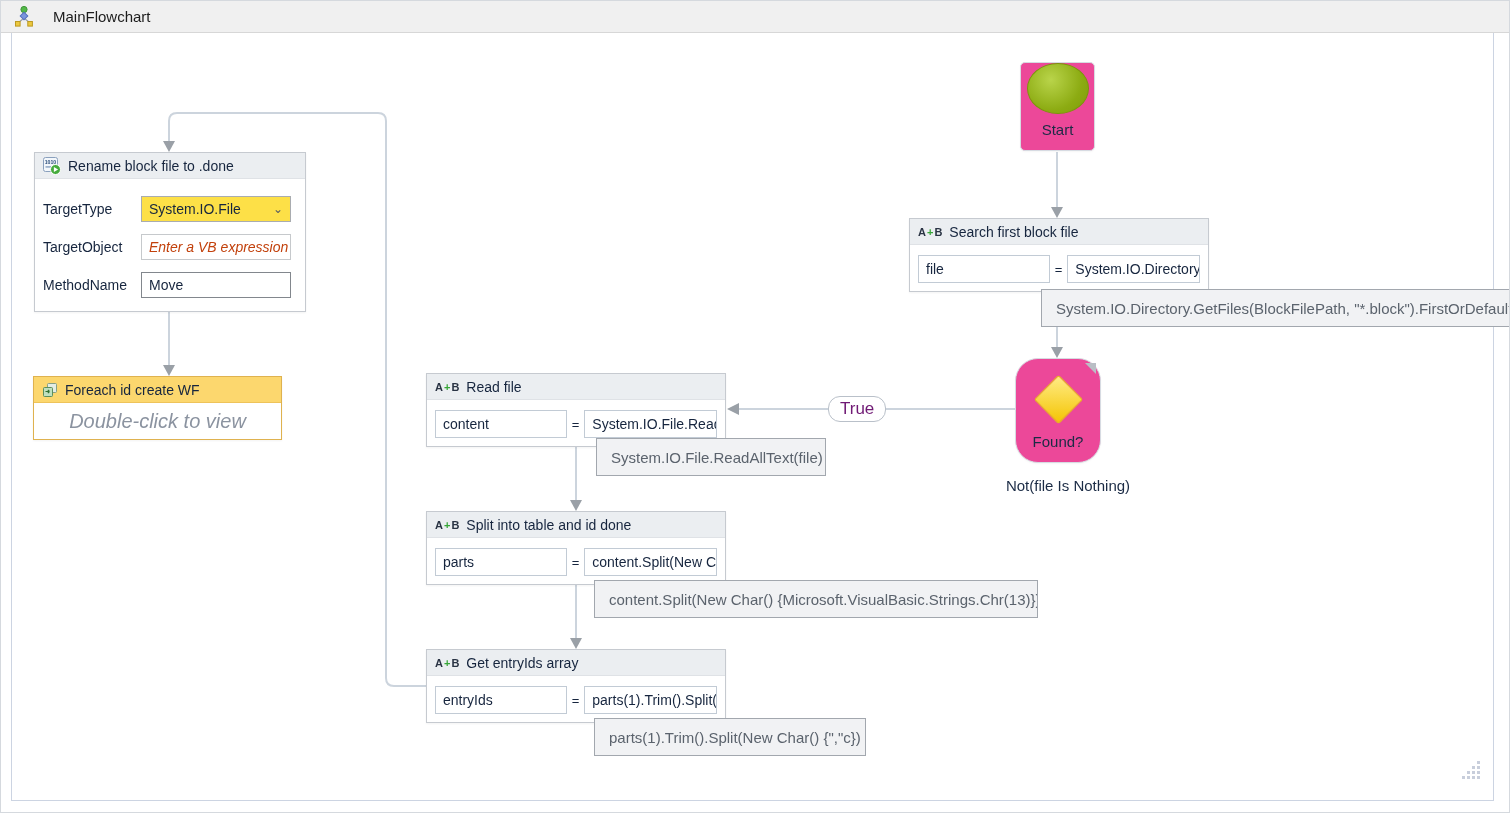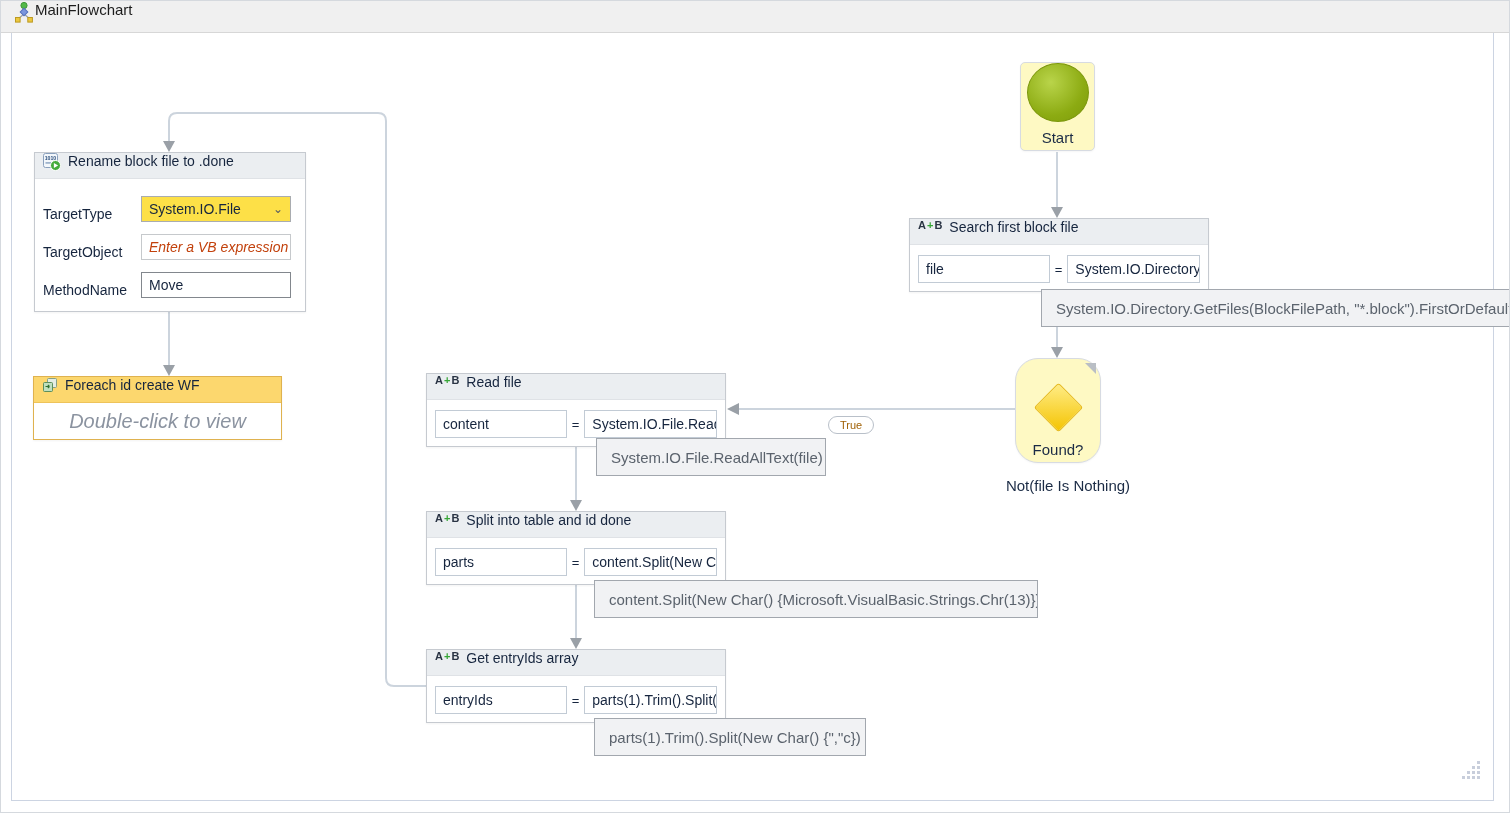--- a/index.html
+++ b/index.html
@@ -6,53 +6,53 @@
   body { background:#fff; }
   .root {
     position:relative; width:1510px; height:813px; overflow:hidden;
     background:#fff; border:1px solid #d5d9de;
     font-family:"Liberation Sans", sans-serif;
   }
   
   .titlebar {
     position:absolute; left:0; top:0; width:100%; height:32px;
     background:#f0f0f0; border-bottom:1px solid #d7d7d7;
-    display:flex; gap:0; padding:0 12px; z-index:60;
+    display:flex; align-items:center; gap:18px; padding:0 12px; z-index:60;
   }
   .titlebar-title { font-size:15px; color:#1c1c1c; }
   
   .canvas {
     position:absolute; left:10px; top:32px; width:1483px; height:768px;
     background:#fff; border:1px solid #ccd4e2; border-top:none; z-index:0;
   }
   .connectors { position:absolute; left:0; top:0; width:1510px; height:813px; z-index:1; pointer-events:none; }
   
   .act {
     position:absolute; background:#fff; border:1px solid #c6cad0; z-index:2;
     box-shadow:0 1px 2px rgba(0,0,0,0.05);
   }
   .act-hd {
-    height:26px; background:#ebeef1; display:flex; align-items:flex-start;
+    height:26px; background:#ebeef1; display:flex; align-items:center;
     gap:7px; padding:0 8px; border-bottom:1px solid #dfe2e6; white-space:nowrap;
   }
   .act-title { font-size:14px; color:#16253e; }
   .aplusb { font-size:11px; font-weight:bold; color:#2a3444; display:flex; align-items:center; }
   .aplusb .plus { color:#37a637; font-weight:bold; margin:0 1px; }
   .assign-body { display:flex; align-items:center; padding:10px 8px 0; }
   .vbox,.ebox {
     height:28px; border:1px solid #c2cbd5; background:#fff; font-size:14px;
     color:#16253e; display:flex; align-items:center; padding:0 7px;
     white-space:nowrap; overflow:hidden;
   }
   .vbox { width:132px; }
   .ebox { width:133px; }
   .eq { font-size:13px; color:#16253e; margin:0 5px; }
   
   .form-body { padding:17px 8px 0; }
-  .form-row { display:flex; align-items:flex-end; margin-bottom:12px; }
+  .form-row { display:flex; align-items:center; margin-bottom:12px; }
   .form-label { width:98px; font-size:14px; color:#16253e; }
   .dropdown {
     width:150px; height:26px; border:1px solid #a9acb0; background:#fde047;
     display:flex; align-items:center; justify-content:space-between;
     padding:0 7px; font-size:14px; color:#16253e;
   }
   .chev { font-size:12px; color:#555b63; line-height:1; }
   .tb {
     width:150px; height:26px; border:1px solid #c6c9cc; background:#fff;
     display:flex; align-items:center; padding:0 7px; font-size:14px; color:#16253e;
@@ -62,23 +62,23 @@
   .tb.ph { font-style:italic; color:#c2410c; }
   
   .foreach { border-color:#dfb24f; }
   .foreach .act-hd { background:#fcd76e; border-bottom:1px solid #eec35a; }
   .foreach-body {
     height:36px; display:flex; align-items:center; justify-content:center;
     font-style:italic; color:#8b93a0; font-size:20px;
   }
   
   .node {
-    position:absolute; background:#fef9c3; border:1px solid #d7dbe2; border-radius:5px;
+    position:absolute; background:#ec4899; border:1px solid #d7dbe2; border-radius:5px;
     z-index:2; display:flex; flex-direction:column; align-items:center;
-    justify-content:flex-end; padding-bottom:4px; box-shadow:0 1px 2px rgba(0,0,0,0.04);
+    justify-content:flex-end; padding-bottom:12px; box-shadow:0 1px 2px rgba(0,0,0,0.04);
   }
   .node-label { font-size:15px; color:#1b2b45; }
   .start-circle {
     width:62px; height:62px; border-radius:50%;
     background:radial-gradient(circle at 38% 32%, #b9d44a, #8cab12 62%, #7e9b0a);
     border:1px solid #7a960a; margin-bottom:7px;
   }
   .diamond {
     width:35px; height:35px; transform:rotate(45deg);
     background:linear-gradient(135deg,#ffec85,#f4c403);
@@ -88,21 +88,21 @@
     position:absolute; top:4px; right:4px; width:11px; height:11px;
     background:#b9bec5; clip-path:polygon(0 0,100% 0,100% 100%);
   }
   .cond {
     position:absolute; left:967px; top:476px; width:200px; text-align:center;
     font-size:15px; color:#1b2b45; z-index:2;
   }
   .pill {
     position:absolute; left:827px; top:395px; z-index:3; background:#fff;
     border:1px solid #b9c0c9; border-radius:12px; padding:2px 11px;
-    font-size:11px; color:#a16207;margin-top:20px;
+    font-size:17px; color:#701a75;
   }
   
   .tooltip {
     position:absolute; height:38px; background:#f1f2f4; border:1px solid #a2a7ae;
     display:flex; align-items:center; padding:0 14px; font-size:15px; color:#5b636d;
     z-index:50; white-space:nowrap; overflow:hidden;
   }
   .grip { position:absolute; left:1460px; top:759px; z-index:4; }
 </style>
 </head>

